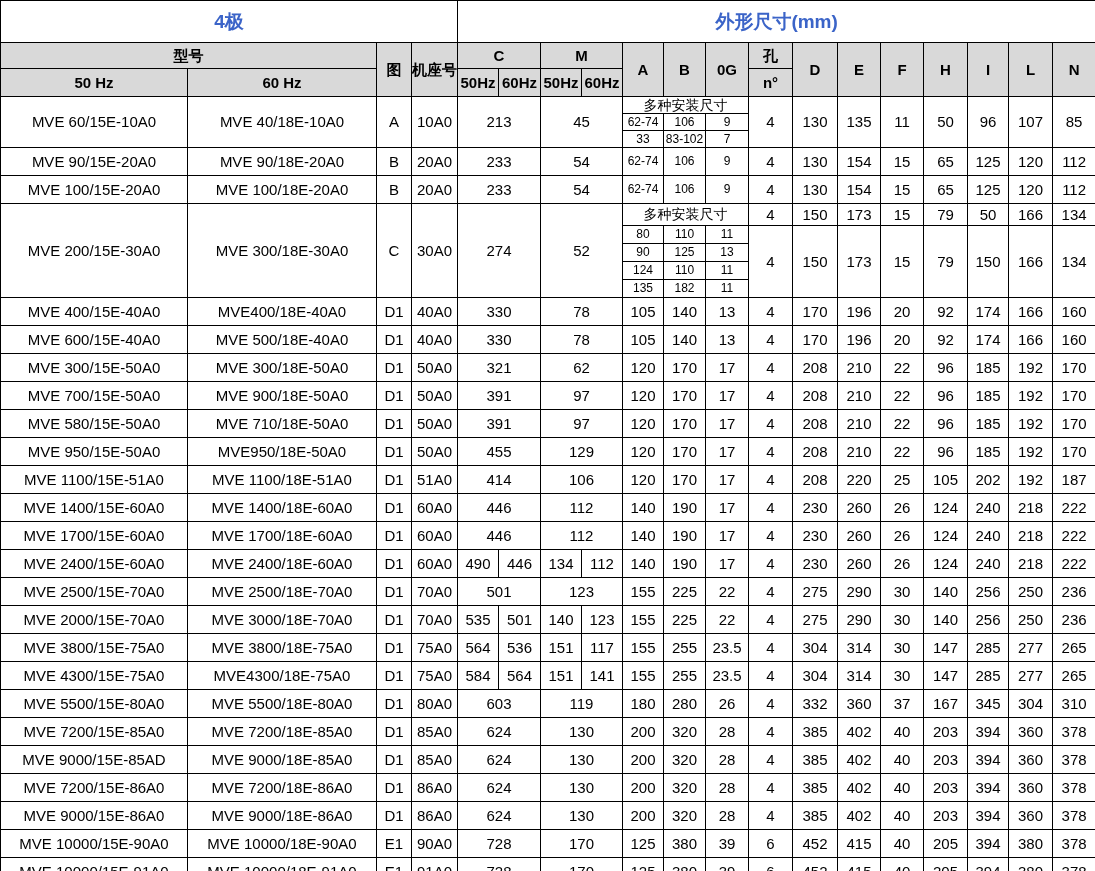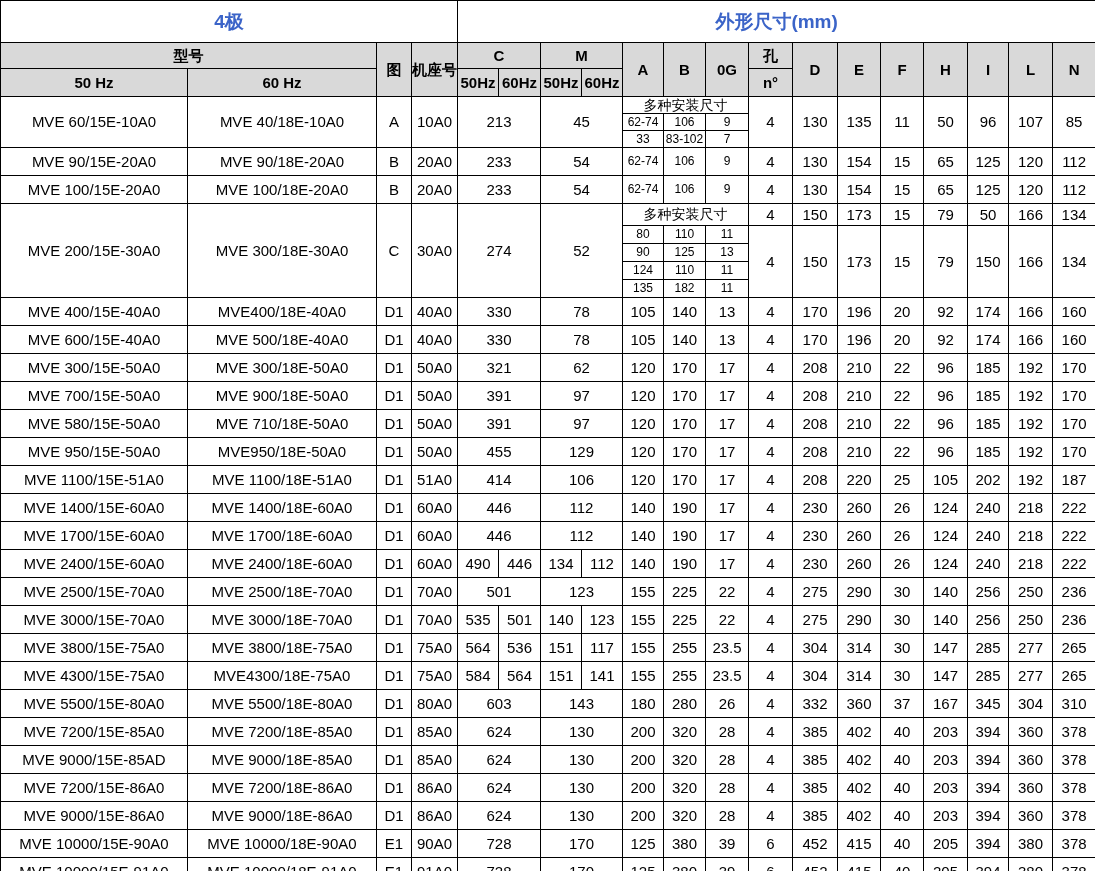--- a/index.html
+++ b/index.html
@@ -401,21 +401,21 @@
         <td>4</td>
         <td>275</td>
         <td>290</td>
         <td>30</td>
         <td>140</td>
         <td>256</td>
         <td>250</td>
         <td>236</td>
       </tr>
       <tr>
-        <td>MVE 3000/15E-70A0</td>
+        <td>MVE 2000/15E-70A0</td>
         <td>MVE 3000/18E-70A0</td>
         <td>D1</td>
         <td>70A0</td>
         <td>535</td>
         <td>501</td>
         <td>140</td>
         <td>123</td>
         <td>155</td>
         <td>225</td>
         <td>22</td>
@@ -469,21 +469,21 @@
         <td>285</td>
         <td>277</td>
         <td>265</td>
       </tr>
       <tr>
         <td>MVE 5500/15E-80A0</td>
         <td>MVE 5500/18E-80A0</td>
         <td>D1</td>
         <td>80A0</td>
         <td colspan="2">603</td>
-        <td colspan="2">143</td>
+        <td colspan="2">119</td>
         <td>180</td>
         <td>280</td>
         <td>26</td>
         <td>4</td>
         <td>332</td>
         <td>360</td>
         <td>37</td>
         <td>167</td>
         <td>345</td>
         <td>304</td>

